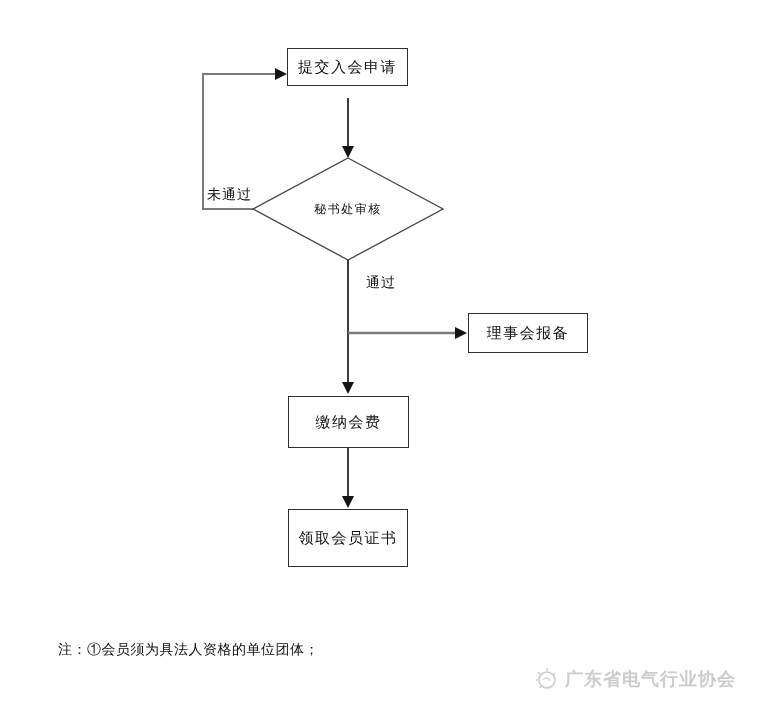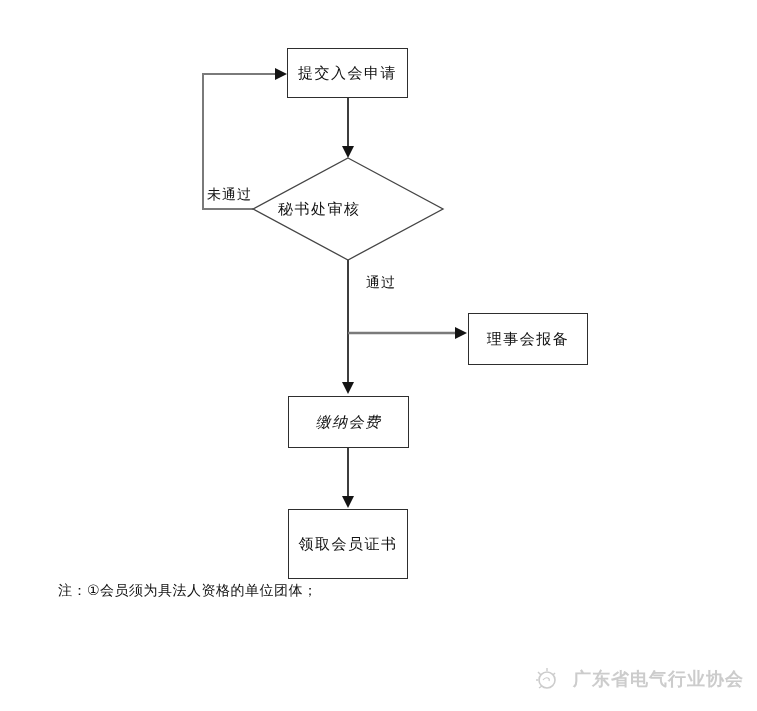--- a/index.html
+++ b/index.html
@@ -26,21 +26,22 @@
     justify-content: center;
     font-size: 15px;
     letter-spacing: 1.5px;
     white-space: nowrap;
     box-sizing: border-box;
   }
   .diamond-label {
     position: absolute;
     display: flex;
     align-items: center;
-    font-size: 15px;
+    justify-content: center;
+    font-size: 12px;
     letter-spacing: 1.5px;
     white-space: nowrap;
   }
   .edge-label {
     position: absolute;
     font-size: 14px;
     letter-spacing: 1px;
     white-space: nowrap;
   }
   .note-line {
@@ -48,21 +49,21 @@
     font-size: 14px;
     letter-spacing: 0.5px;
     white-space: nowrap;
   }
   .watermark {
     position: absolute;
     left: 533px;
     top: 665px;
     display: flex;
     align-items: center;
-    gap: 13px;
+    gap: 5px;
     color: #cccccc;
   }
   .watermark-text {
     font-size: 18px;
     font-weight: bold;
     letter-spacing: 1px;
     white-space: nowrap;
   }
 </style>
 </head>
@@ -83,45 +84,45 @@
     <line x1="348" y1="260" x2="348" y2="383" stroke="#3d3d3d" stroke-width="2"></line>
     <polygon points="348,394 342,382 354,382" fill="#141414"></polygon>
 
     <line x1="348" y1="333" x2="455" y2="333" stroke="#7a7a7a" stroke-width="2.5"></line>
     <polygon points="467,333 455,327 455,339" fill="#141414"></polygon>
 
     <line x1="348" y1="448" x2="348" y2="497" stroke="#3d3d3d" stroke-width="2"></line>
     <polygon points="348,508 342,496 354,496" fill="#141414"></polygon>
   </svg>
 
-  <div class="node" style="left:287px; top:48px; width:121px; height:50px;">
+  <div class="node" style="left:287px; top:48px; width:121px; height:38px;">
     <span>提交入会申请</span>
   </div>
 
   <div class="diamond-label" style="left:278px; top:195px; width:140px; height:28px;">
     <span>秘书处审核</span>
   </div>
 
-  <div class="node" style="left:468px; top:313px; width:120px; height:52px;text-align:right;">
+  <div class="node" style="left:468px; top:313px; width:120px; height:40px;text-align:right;">
     <span>理事会报备</span>
   </div>
 
-  <div class="node" style="left:288px; top:396px; width:121px; height:52px;font-style:italic;">
+  <div class="node" style="left:288px; top:396px; width:121px; height:52px;">
     <span>缴纳会费</span>
   </div>
 
-  <div class="node" style="left:288px; top:509px; width:120px; height:70px;">
+  <div class="node" style="left:288px; top:509px; width:120px; height:58px;">
     <span>领取会员证书</span>
   </div>
 
   <div class="edge-label" style="left:207px; top:186px;">未通过</div>
 
   <div class="edge-label" style="left:366px; top:274px;">通过</div>
 
-  <div class="note-line" style="left:58px; top:582px;">注：①会员须为具法人资格的单位团体；</div>
+  <div class="note-line" style="left:58px; top:641px;font-family:Liberation Mono, monospace;">注：①会员须为具法人资格的单位团体；</div>
 
 
   <div class="watermark">
     <svg width="27" height="28" viewBox="0 0 27 28">
       <circle cx="14" cy="15" r="8" fill="none" stroke="#cccccc" stroke-width="1.6"></circle>
       <path d="M10 15 q2 -3 5 -2 q2 1 1 3" fill="none" stroke="#cccccc" stroke-width="1.2"></path>
       <line x1="5" y1="7" x2="8" y2="10" stroke="#cccccc" stroke-width="1.4"></line>
       <line x1="14" y1="3" x2="14" y2="6" stroke="#cccccc" stroke-width="1.4"></line>
       <line x1="3" y1="15" x2="5" y2="15" stroke="#cccccc" stroke-width="1.4"></line>
       <line x1="6" y1="23" x2="9" y2="21" stroke="#cccccc" stroke-width="1.4"></line>

